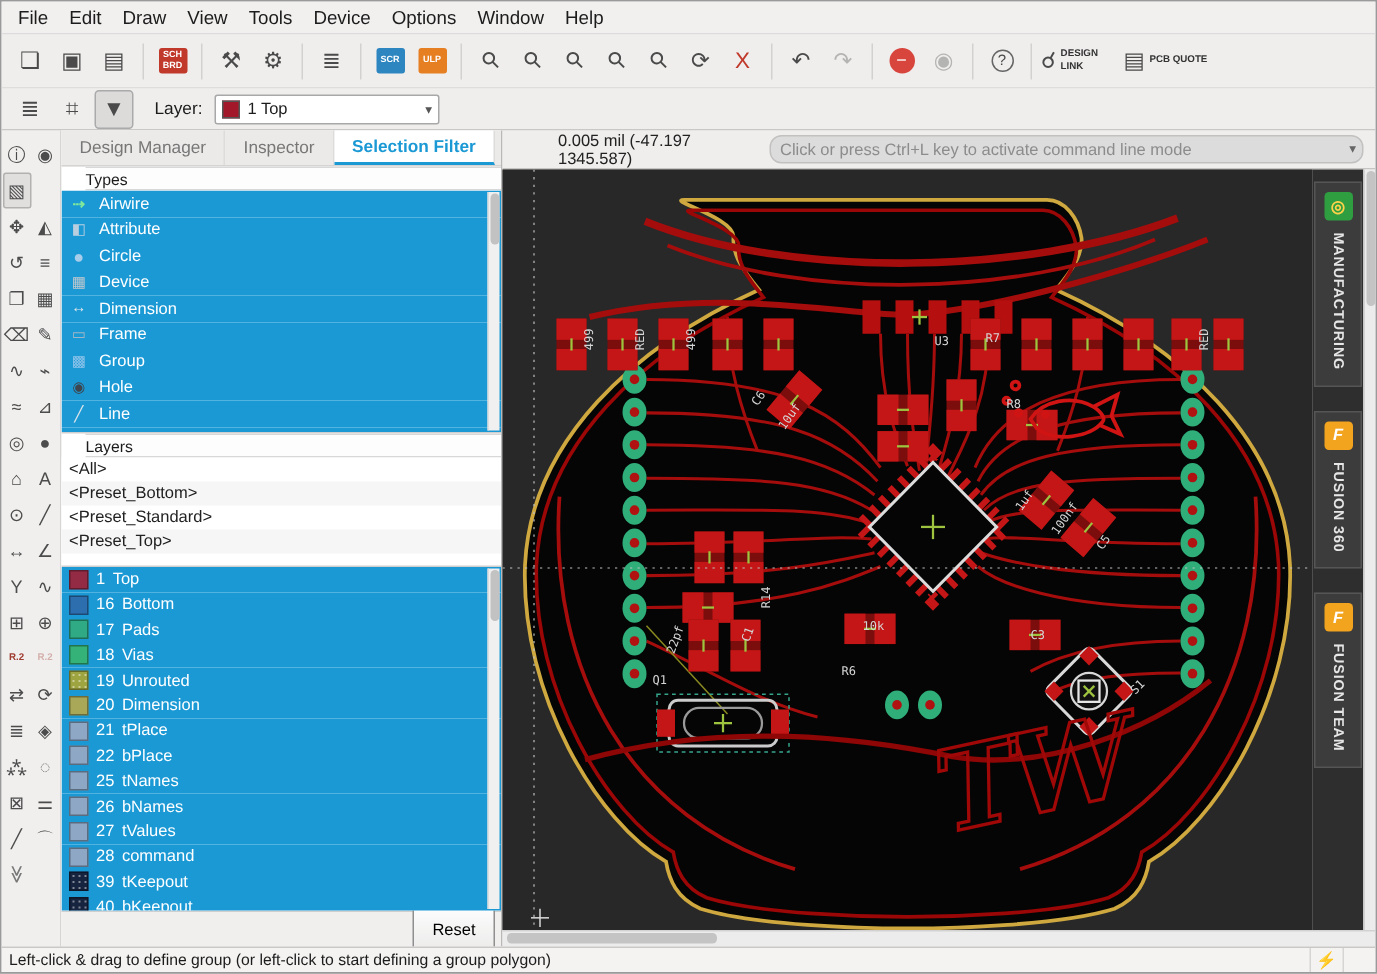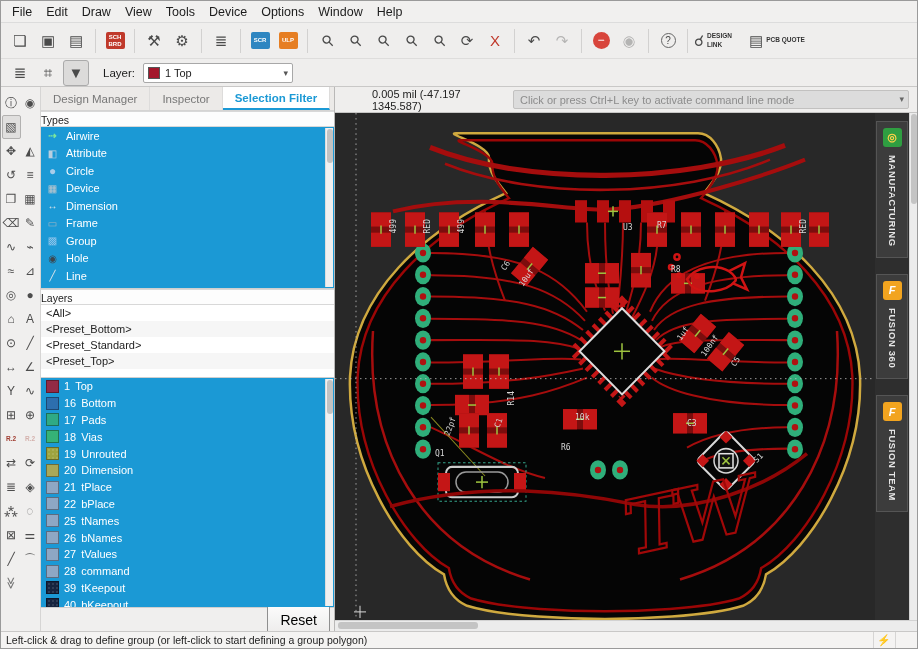--- a/index.html
+++ b/index.html
@@ -39,21 +39,21 @@
   .ltbtn .tb-chip{background:none;color:#a03c30;font-size:6.5px;font-weight:bold;width:auto;height:auto;padding:0;}
   .ltbtn[data-active="true"]{background:#e0dfde;border:1px solid #b2b1b0;}
   .ltbtn[data-disabled="true"]{opacity:.35;}
   .ltbtn[data-kind="blank"]{visibility:hidden;}
   .ltbtn[data-kind="rot90"] .tb-glyph{transform:rotate(90deg);color:#777;}
   
   .panel{width:294px;background:#fff;border-right:1px solid #b9b8b7;display:flex;flex-direction:column;min-height:0;}
   .ptabs{height:24px;display:flex;background:#eceae8;border-bottom:1px solid #d5d4d3;}
   .ptab{flex:0 0 auto;padding:0 12px;display:flex;align-items:center;font-size:11.5px;color:#777;border-right:1px solid #dddcdb;cursor:default;}
   .ptab[data-active="true"]{background:#fff;color:#1b99d5;border-bottom:2px solid #1b99d5;font-weight:bold;}
-  .phdr{height:16px;font-size:10.5px;padding:2px 0 0;border-bottom:1px solid #d8d8d8;border-top:1px solid #d8d8d8;background:#fdfdfd;}
+  .phdr{height:16px;font-size:10.5px;padding:2px 0 0;border-bottom:1px solid #d8d8d8;border-top:1px solid #d8d8d8;background:#fdfdfd;margin-left:16px;}
   .list{position:relative;overflow:hidden;background:#fff;}
   .types-list{height:162px;border-bottom:1px solid #cfcfcf;}
   .presets{height:73px;border-bottom:1px solid #cfcfcf;}
   .layers-list{flex:1;min-height:0;}
   .lrow{height:17.5px;display:flex;align-items:center;background:#1b99d5;color:#fff;font-size:11px;padding-left:4px;gap:6px;}
   .type-icon{width:15px;text-align:center;font-size:10px;}
   .lrow[data-icon="airwire"]   .type-icon::before{content:"⇢";color:#7fe89a;font-weight:bold;}
   .lrow[data-icon="attribute"] .type-icon::before{content:"◧";color:#b9cfe0;}
   .lrow[data-icon="circle"]    .type-icon::before{content:"●";color:#a8cdea;font-size:12px;}
   .lrow[data-icon="device"]    .type-icon::before{content:"▦";color:#c3c9ce;}
@@ -64,26 +64,26 @@
   .lrow[data-icon="line"]      .type-icon::before{content:"╱";color:#dfe5ea;}
   .lrow[data-icon="pad"]       .type-icon::before{content:"◍";color:#b9cfe0;}
   .preset-row{height:16px;display:flex;align-items:center;font-size:11px;padding-left:5px;color:#222;}
   .preset-row:nth-child(even){background:#f6f6f6;}
   .lyr{height:16.8px;display:flex;align-items:center;background:#1b99d5;color:#fff;font-size:11px;padding-left:5px;gap:5px;}
   .lyr .swatch{width:13px;height:13px;background:var(--swatch,#888);border:1px solid rgba(0,0,0,.35);flex:0 0 auto;}
   .lyr[data-dotted="true"] .swatch{background-image:radial-gradient(circle,rgba(255,255,255,.45) 22%,transparent 26%);background-size:4px 4px;}
   .mini-scroll{position:absolute;top:1px;right:1px;width:8px;bottom:1px;background:#f0f0f0;border-left:1px solid #ddd;}
   .mini-scroll .thumb{width:6px;margin:1px;height:34px;background:#c2c2c2;border-radius:3px;}
   .pfooter{height:24px;background:#f0efee;border-top:1px solid #cfcfcf;display:flex;align-items:center;justify-content:flex-end;padding:0 4px;}
-  .reset-btn{font-size:14px;padding:12px 12px;background:linear-gradient(#fff,#e9e8e7);border:1px solid #8f8f8f;border-radius:0;}
+  .reset-btn{font-size:11px;padding:12px 12px;background:linear-gradient(#fff,#e9e8e7);border:1px solid #8f8f8f;border-radius:0;}
   
   .right-region{flex:1;display:flex;flex-direction:column;min-width:0;}
   .topbar{height:26px;background:#efeeed;border-bottom:1px solid #c6c5c4;display:flex;align-items:center;padding:0 8px;gap:10px;}
   .coords{font-size:11px;width:160px;flex:0 0 auto;color:#222;padding-left:29px;}
-  .cmdline{flex:1;height:19px;background:#dcdcdc;border:1px solid #c2c1c0;border-radius:2px;font-size:11px;color:#555;padding:0 18px 0 6px;font-family:"Liberation Sans",sans-serif;}
+  .cmdline{flex:1;height:19px;background:#dcdcdc;border:1px solid #c2c1c0;border-radius:8px;font-size:11px;color:#555;padding:0 18px 0 6px;font-family:"Liberation Sans",sans-serif;}
   .cmdline::placeholder{color:#8c8c8c;}
   .cmd-wrap{flex:1;position:relative;display:flex;}
   .cmd-arrow{position:absolute;right:5px;top:4px;font-size:9px;color:#666;}
   .cmd-arrow::before{content:"▾";}
   .canvas-row{flex:1;display:flex;min-height:0;}
   .canvas-wrap{flex:1;position:relative;background:#282828;min-width:0;}
   .pcb{position:absolute;inset:0;width:100%;height:100%;}
   .pcb-labels{position:absolute;inset:0;overflow:hidden;pointer-events:none;}
   .pcb-label{position:absolute;font:8px "DejaVu Sans Mono",monospace;color:#d6d6d6;transform-origin:0 50%;white-space:nowrap;}
   

